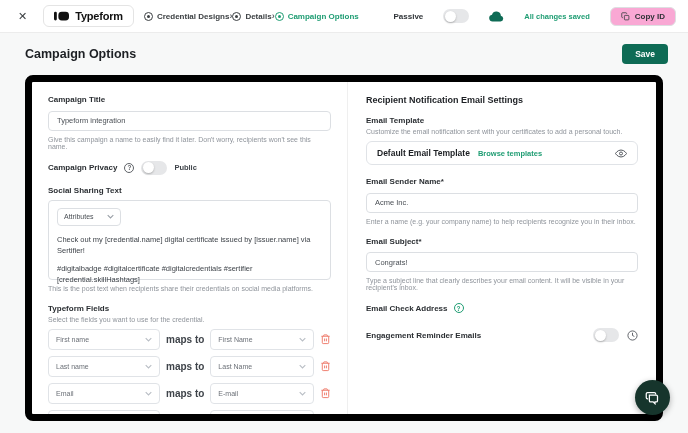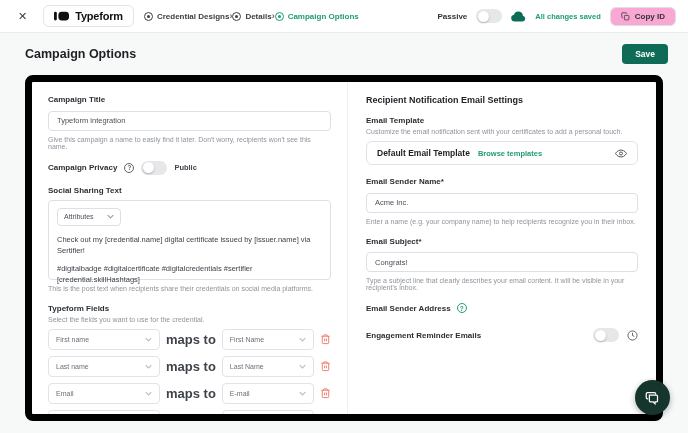--- a/index.html
+++ b/index.html
@@ -23,21 +23,21 @@
     border: 1px solid #e4e4e4; border-radius: 6px; padding: 4px 10px; background: #fff;
   }
   .logo-text { font-size: 11px; font-weight: 700; color: #111; letter-spacing: -0.2px; }
   .crumbs { display: flex; align-items: center; }
   .crumb { display: flex; align-items: center; gap: 4px; font-size: 8px; font-weight: 600; color: #3c4043; cursor: pointer; }
   .crumb.active { color: #1f9d73; }
   .crumb-ic { width: 9px; height: 9px; border: 1px solid currentColor; border-radius: 50%;
     display: inline-flex; align-items: center; justify-content: center; flex: 0 0 auto; }
   .crumb-ic::after { content: ""; width: 3px; height: 3px; border-radius: 50%; background: currentColor; }
   .crumb-sep { font-size: 9px; color: #5f6368; font-weight: 700; }
-  .topbar-right { margin-left: auto; display: flex; align-items: center; gap: 9px; }
+  .topbar-right { margin-left: auto; display: flex; align-items: center; gap: 20px; }
   .passive-label { font-size: 8px; font-weight: 700; color: #2f3337; }
   .toggle { width: 26px; height: 14px; border-radius: 8px; background: #e6e7e9; position: relative; cursor: pointer; flex: 0 0 auto; }
   .toggle .knob { position: absolute; top: 1.5px; left: 1.5px; width: 11px; height: 11px; border-radius: 50%;
     background: #fff; box-shadow: 0 1px 2px rgba(0,0,0,.25); }
   .saved-text { font-size: 7.5px; font-weight: 600; color: #1f9d73; }
   .copyid-btn { display: flex; align-items: center; gap: 5px; background: #f9a8d4; border: 1px solid #dddfe1;
     border-radius: 6px; padding: 4px 10px; font-size: 8px; font-weight: 600; color: #2f3337; cursor: pointer; }
 
   
   .page-head { height: 42px; display: flex; align-items: center; justify-content: space-between; padding: 0 20px 0 25px; }
@@ -74,21 +74,21 @@
   .share-text { font-size: 7.5px; color: #3f444a; margin-top: 8px; line-height: 1.5; }
   .share-text + .share-text { margin-top: 7px; }
 
   
   .map-row { display: flex; align-items: center; gap: 6px; margin-top: 6px; }
   .map-select { height: 21px; border: 1px solid #e0e3e7; border-radius: 4px; background: #fff;
     display: flex; align-items: center; justify-content: space-between; padding: 0 7px;
     font-size: 7px; color: #6b7077; cursor: pointer; }
   .map-select.src { flex: 0 0 112px; }
   .map-select.dst { flex: 1; }
-  .maps-to { font-size: 13px; font-weight: 600; color: #3f444a; flex: 0 0 auto; }
+  .maps-to { font-size: 10px; font-weight: 600; color: #3f444a; flex: 0 0 auto; }
   .trash-btn { flex: 0 0 auto; display: flex; cursor: pointer; background: none; border: none; padding: 0; }
 
   
   .template-box { margin-top: 2px; border: 1px solid #e0e3e7; border-radius: 6px; height: 24px;
     display: flex; align-items: center; padding: 0 10px; gap: 8px; }
   .template-name { font-size: 8.5px; font-weight: 700; color: #1d2024; }
   .browse-link { font-size: 7.5px; font-weight: 600; color: #1f9d73; cursor: pointer; }
   .template-box .spacer { flex: 1; }
   .label-row { display: flex; align-items: center; gap: 6px; margin-top: 12px; margin-bottom: 5px; }
   .label-row .f-label { margin-bottom: 0; }
@@ -300,21 +300,21 @@
 
     <div class="f-label mt12">Email Sender Name*</div>
     <input class="t-input" value="Acme Inc." style="">
     <div class="f-helper">Enter a name (e.g. your company name) to help recipients recognize you in their inbox.</div>
 
     <div class="f-label mt12">Email Subject*</div>
     <input class="t-input" value="Congrats!" style="">
     <div class="f-helper">Type a subject line that clearly describes your email content. It will be visible in your recipient's inbox.</div>
 
     <div class="label-row">
-      <span class="f-label">Email Sender Address</span>
+      <span class="f-label">Email Check Address</span>
       <span class="q-ic green">?</span>
     </div>
 
     <div class="reminder-row">
       <span class="f-label">Engagement Reminder Emails</span>
       <span class="spacer"></span>
       <div class="toggle">
           <div class="knob"></div>
         </div>
       <svg width="11" height="11" viewBox="0 0 24 24" fill="none" stroke="#55595f" stroke-width="2">

